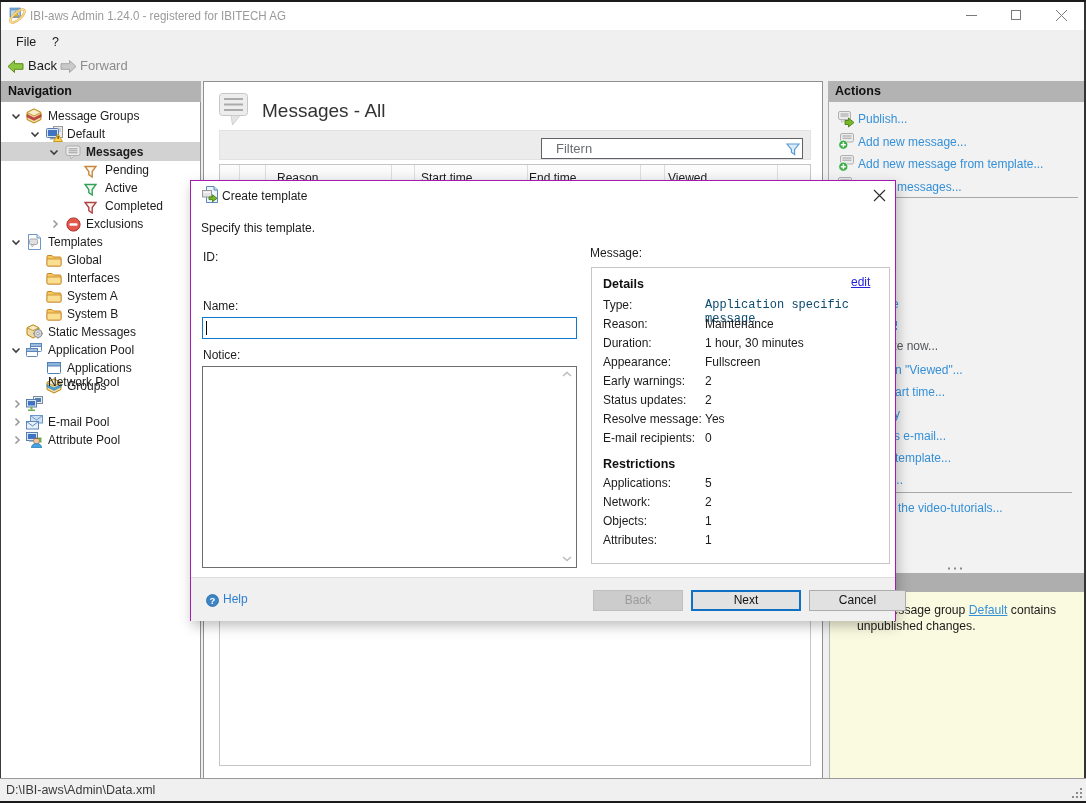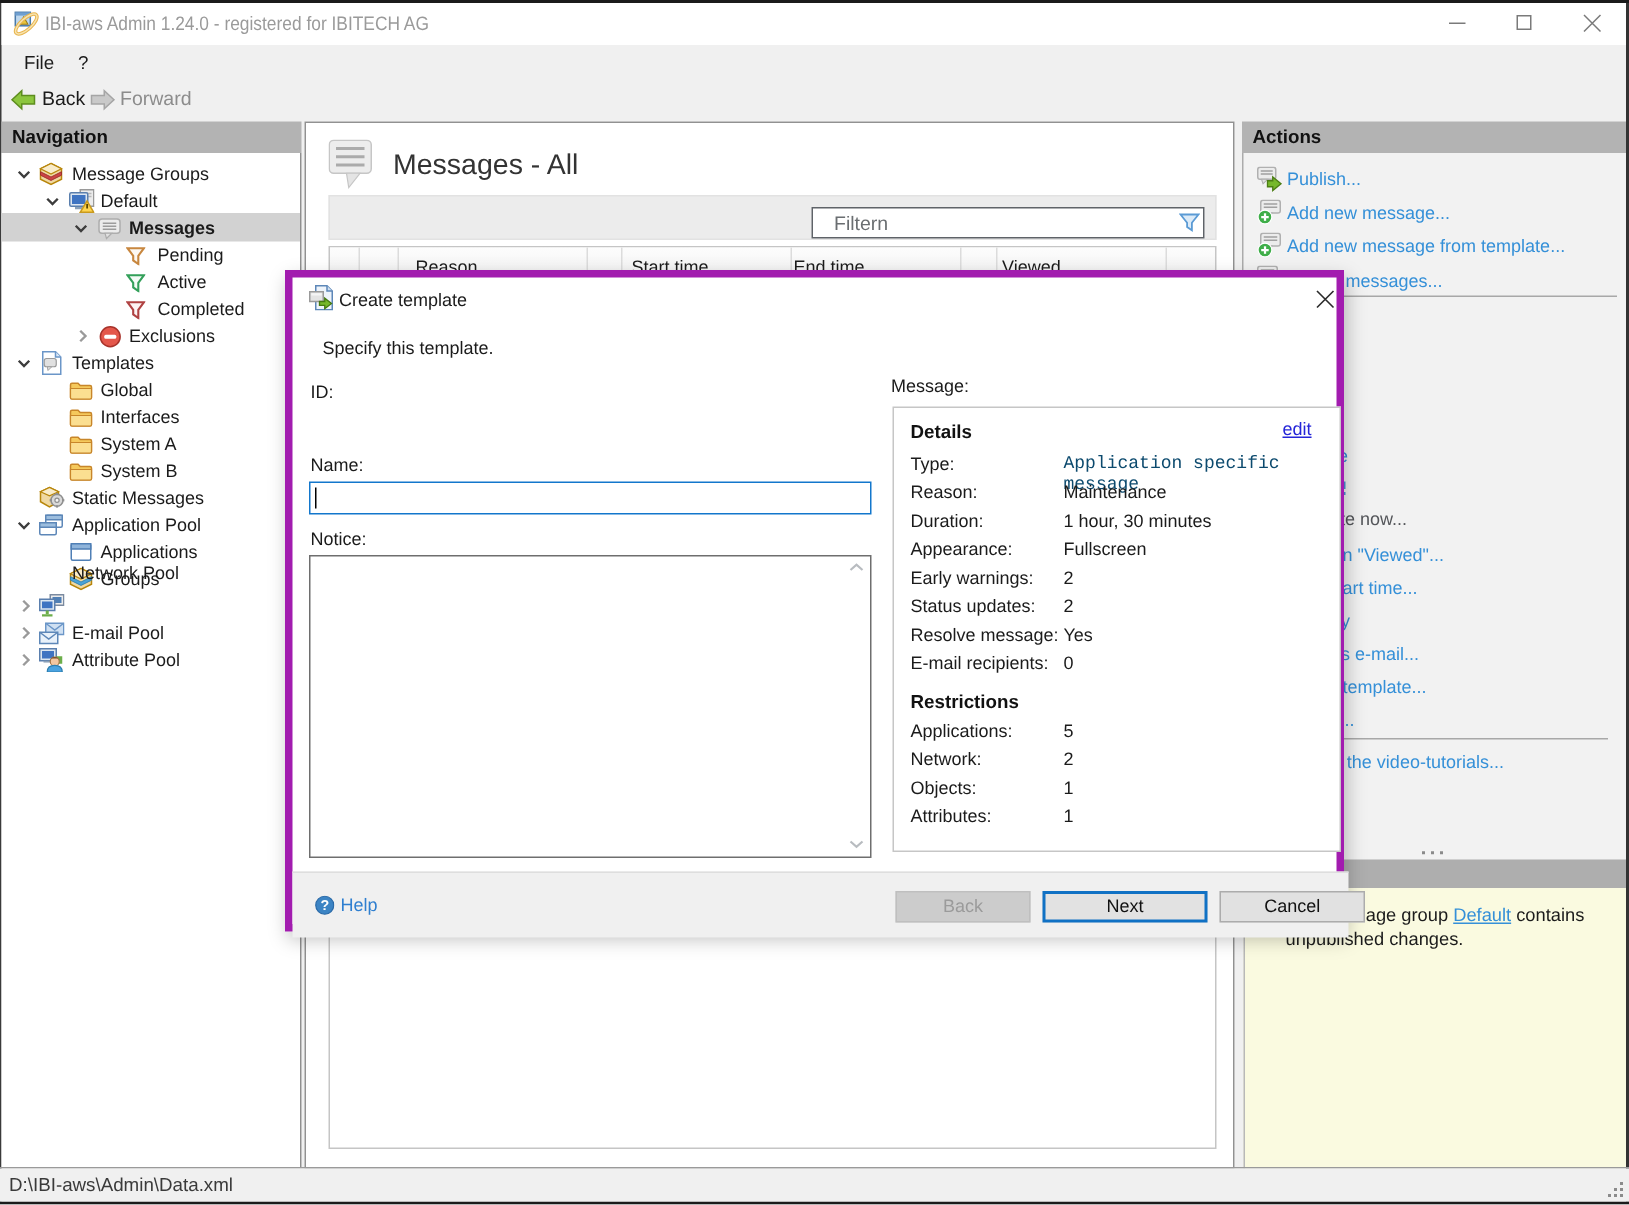--- a/index.html
+++ b/index.html
@@ -334,35 +334,35 @@
   <g fill="#8b8b8b">
     <rect x="10" y="2" width="2" height="2"></rect>
     <rect x="6" y="6" width="2" height="2"></rect>
       <rect x="10" y="6" width="2" height="2"></rect>
     <rect x="2" y="10" width="2" height="2"></rect>
       <rect x="6" y="10" width="2" height="2"></rect>
       <rect x="10" y="10" width="2" height="2"></rect>
   </g>
 </svg>
 
-<div class="abs" style="left:190px;top:180px;width:706px;height:441px;background:#ffffff;border:5px solid #a21caf;box-sizing:border-box;z-index:10;box-shadow:2px 5px 12px rgba(0,0,0,0.25);">
+<div class="abs" style="left:190px;top:180px;width:706px;height:441px;background:#ffffff;border:1px solid #a21caf;box-sizing:border-box;z-index:10;box-shadow:2px 5px 12px rgba(0,0,0,0.25);">
 
   <div class="abs" style="left:11px;top:5px;"><svg width="17" height="17">
         <path d="M4.5 0.5 H12 L15.5 4 V16.5 H4.5 Z" fill="#eef4fb" stroke="#5d87b8" stroke-width="1"></path>
         <path d="M12 0.5 V4 H15.5" fill="#cfe0f2" stroke="#5d87b8" stroke-width="1"></path>
         <rect x="0.5" y="4.5" width="9" height="6.5" fill="#e4e4e4" stroke="#9a9a9a" stroke-width="1"></rect>
         <rect x="1.5" y="5.5" width="7" height="1.5" fill="#f5f5f5"></rect>
         <polygon points="7,11 10.5,11 10.5,8.8 15,12.3 10.5,15.8 10.5,13.6 7,13.6" fill="#76b82a" stroke="#467a12" stroke-width="0.9"></polygon>
       </svg></div>
   <div class="abs" style="left:31px;top:8px;font-size:12px;color:#1b1b1b;">Create template</div>
   <svg class="abs" style="left:682px;top:8px;" width="13" height="13">
       <path d="M1 1 L12 12 M12 1 L1 12" stroke="#2b2b2b" stroke-width="1.1"></path>
     </svg>
 
-  <div class="abs" style="left:20px;top:40px;font-size:12px;color:#1b1b1b;">Specify this template.</div>
+  <div class="abs" style="left:10px;top:40px;font-size:12px;color:#1b1b1b;">Specify this template.</div>
 
   <div class="abs" style="left:12px;top:69px;font-size:12px;color:#1b1b1b;">ID:</div>
 
   <div class="abs" style="left:12px;top:118px;font-size:12px;color:#1b1b1b;">Name:</div>
   <div class="abs" style="left:11px;top:136px;width:375px;height:22px;background:#fff;border:1px solid #1377cc;box-sizing:border-box;"></div>
   <div class="abs" style="left:15px;top:140px;width:1px;height:14px;background:#000;"></div>
 
   <div class="abs" style="left:12px;top:167px;font-size:12px;color:#1b1b1b;">Notice:</div>
   <div class="abs" style="left:11px;top:185px;width:375px;height:202px;background:#fff;border:1px solid #6e6e6e;box-sizing:border-box;"></div>
   <svg class="abs" style="left:370px;top:189px;" width="12" height="9">

